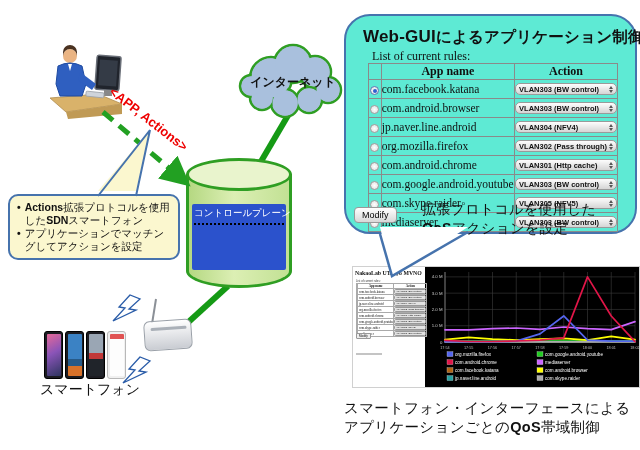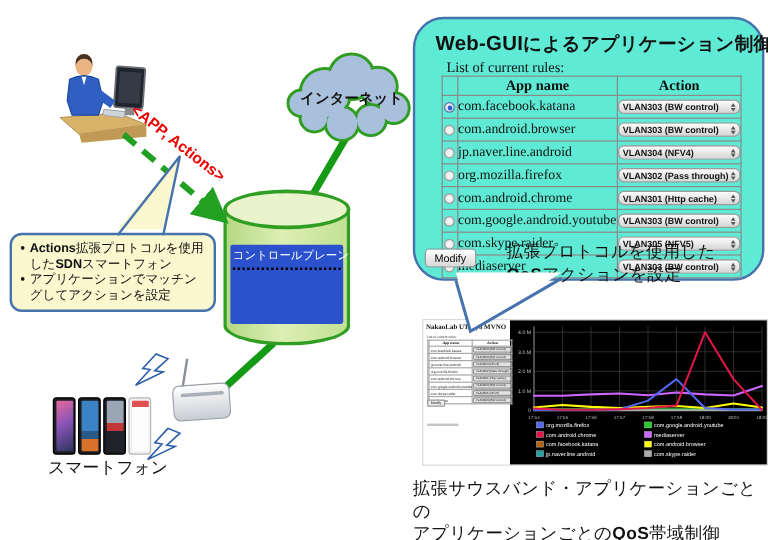--- a/index.html
+++ b/index.html
@@ -486,17 +486,17 @@
           <text x="120" y="105" font-size="4.6" fill="#ffffff">com.android.browser</text>
           <rect x="22" y="108.6" width="6" height="5" fill="#28a0a0" stroke="#dddddd" stroke-width="0.3"></rect>
           <text x="30" y="113" font-size="4.6" fill="#ffffff">jp.naver.line.android</text>
           <rect x="112" y="108.6" width="6" height="5" fill="#aaaaaa" stroke="#dddddd" stroke-width="0.3"></rect>
           <text x="120" y="113" font-size="4.6" fill="#ffffff">com.skype.raider</text>
         </svg>
     </div>
   </div>
 
   <div class="abs" id="shot-caption">
-    <div>拡張サウスバンド・アプリケーションごとの</div>
+    <div>スマートフォン・インターフェースによる</div>
     <div><span>アプリケーションごとの</span><span class="b">QoS</span><span>帯域制御</span></div>
   </div>
 
 </div>
 
 </body></html>

